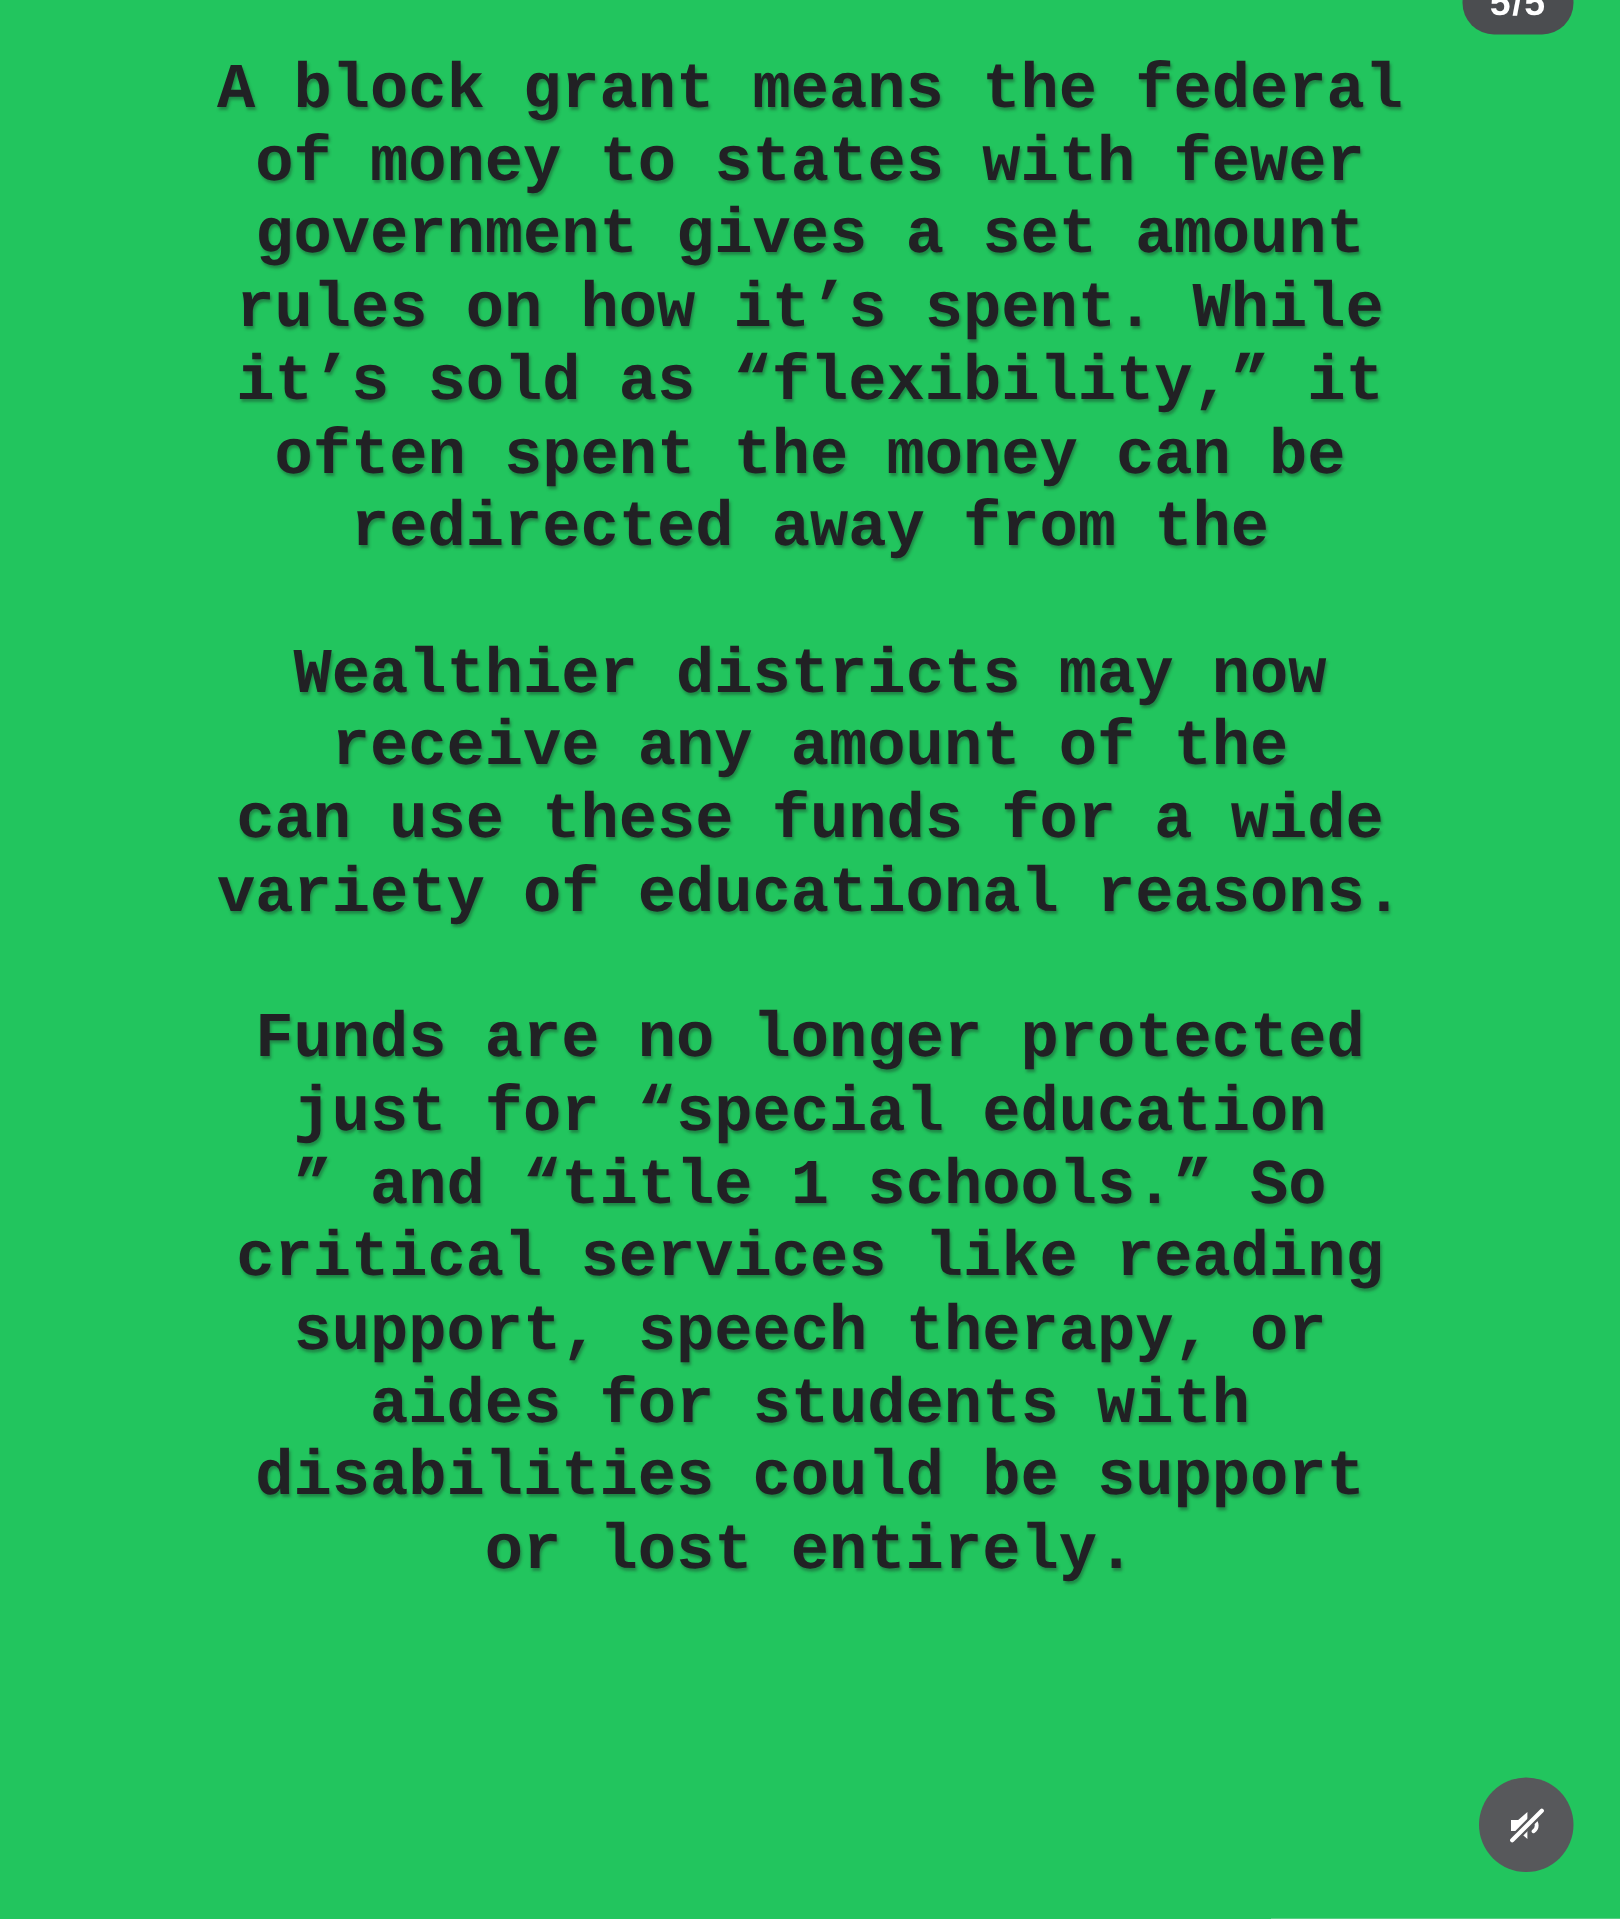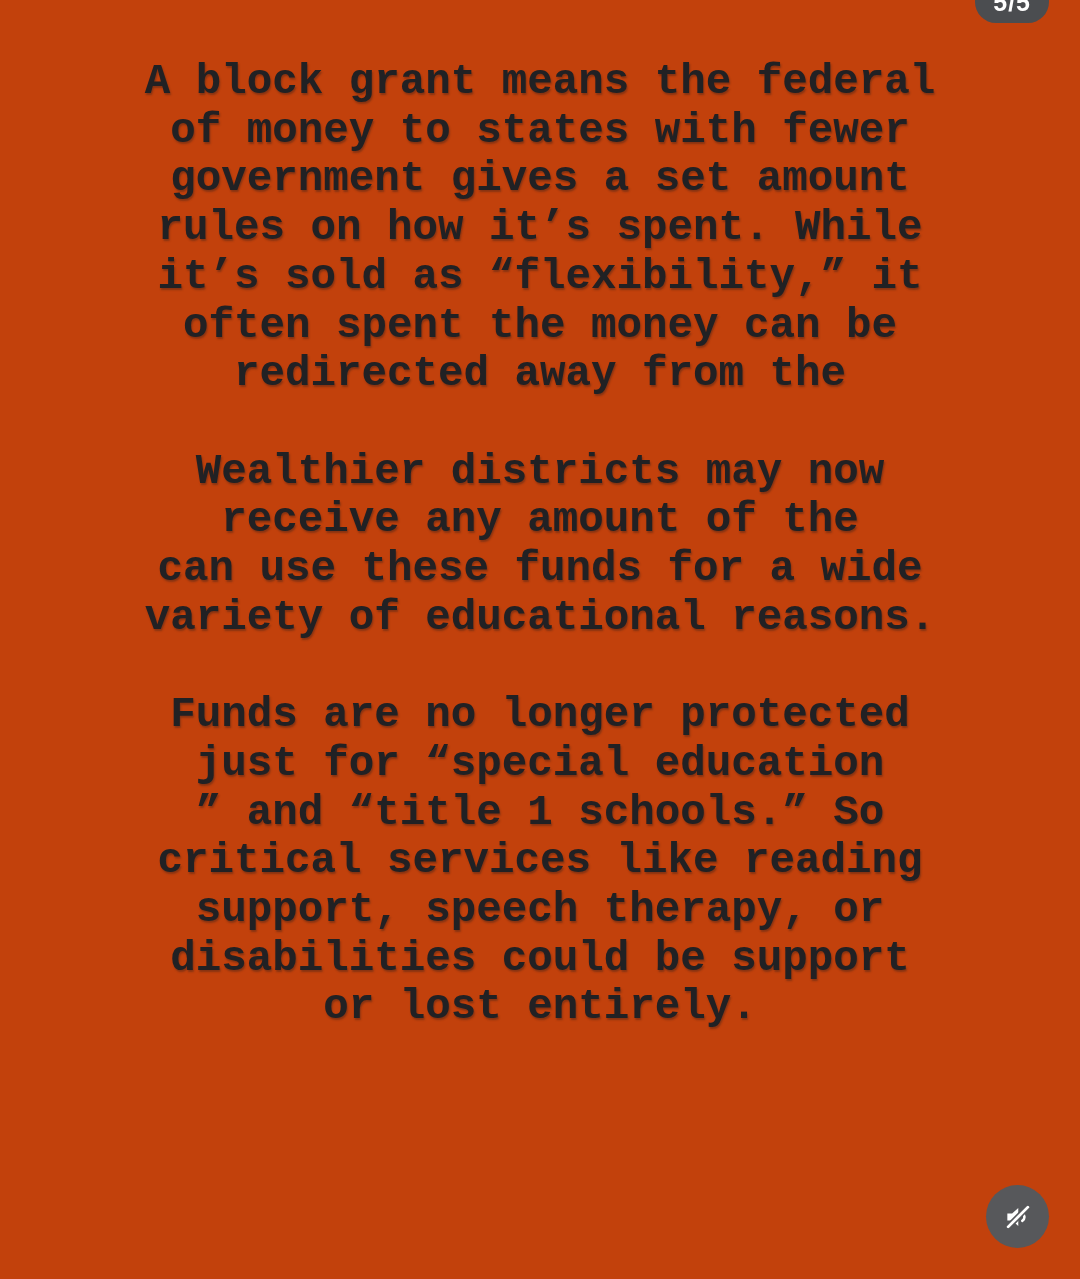--- a/index.html
+++ b/index.html
@@ -10,21 +10,21 @@
     width: 1080px;
     height: 1279px;
     background: #f1f1f2;
     font-family: "Liberation Sans", sans-serif;
     overflow: hidden;
   }
   .stage {
     position: relative;
     width: 1080px;
     height: 1279px;
-    background: #c2410c;
+    background: #22c55e;
     overflow: hidden;
   }
   
   .counter-badge {
     position: absolute;
     top: -19px;
     right: 31px;
     height: 42px;
     min-width: 56px;
     padding: 0 18px;
@@ -41,21 +41,21 @@
     font-weight: 700;
     letter-spacing: 1px;
     font-family: "Liberation Sans", sans-serif;
   }
   
   .story-text {
     position: absolute;
     top: 0;
     left: 0;
     width: 1080px;
-    padding-top: 58px;
+    padding-top: 36px;
     text-align: center;
     color: #212124;
     font-family: "Liberation Mono", "DejaVu Sans Mono", monospace;
     font-weight: 700;
     font-size: 42.5px;
     line-height: 48.7px;
     text-shadow: 1px 2px 2px rgba(25, 25, 30, 0.35);
   }
   .para {
     margin: 0 0 48.7px 0;
@@ -113,20 +113,21 @@
       <span class="line">receive any amount of the</span>
       <span class="line">can use these funds for a wide</span>
       <span class="line">variety of educational reasons.</span>
     </p>
     <p class="para">
       <span class="line">Funds are no longer protected</span>
       <span class="line">just for “special education</span>
       <span class="line">” and “title 1 schools.” So</span>
       <span class="line">critical services like reading</span>
       <span class="line">support, speech therapy, or</span>
+      <span class="line">aides for students with</span>
       <span class="line">disabilities could be support</span>
       <span class="line">or lost entirely.</span>
     </p>
   </main>
 
   <button class="mute-button" type="button">
     <svg viewBox="0 0 24 24" aria-hidden="true">
 
       <polygon points="4,9.3 7.6,9.3 12.2,5.2 12.2,18.8 7.6,14.7 4,14.7" fill="#ffffff"></polygon>
 

